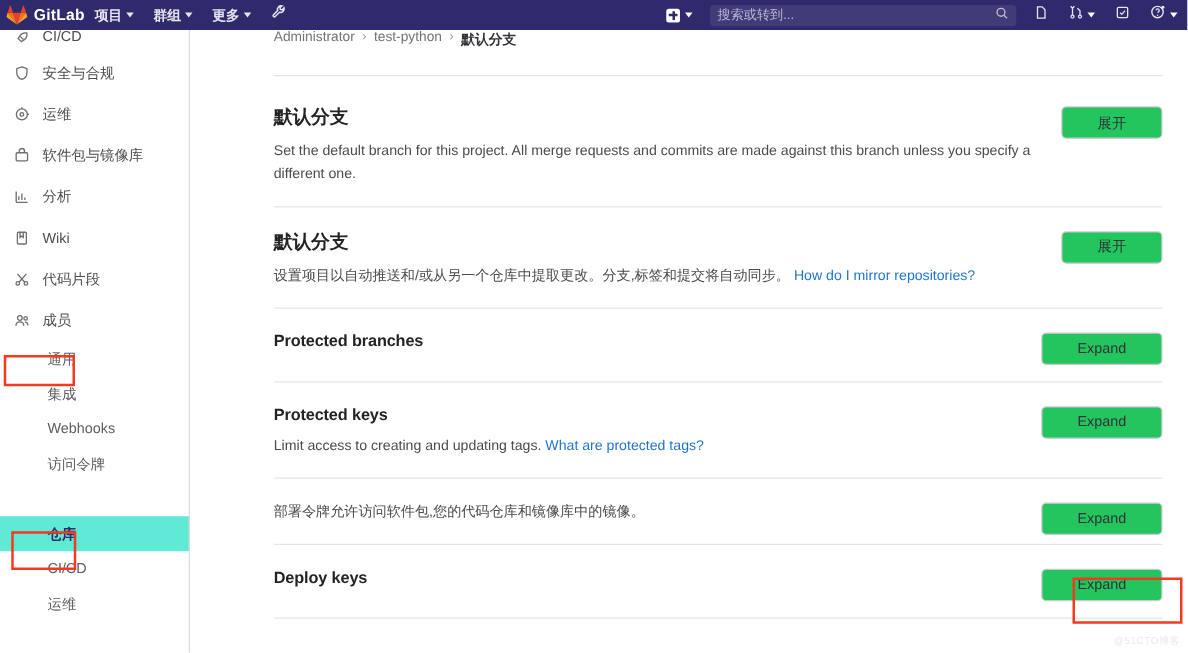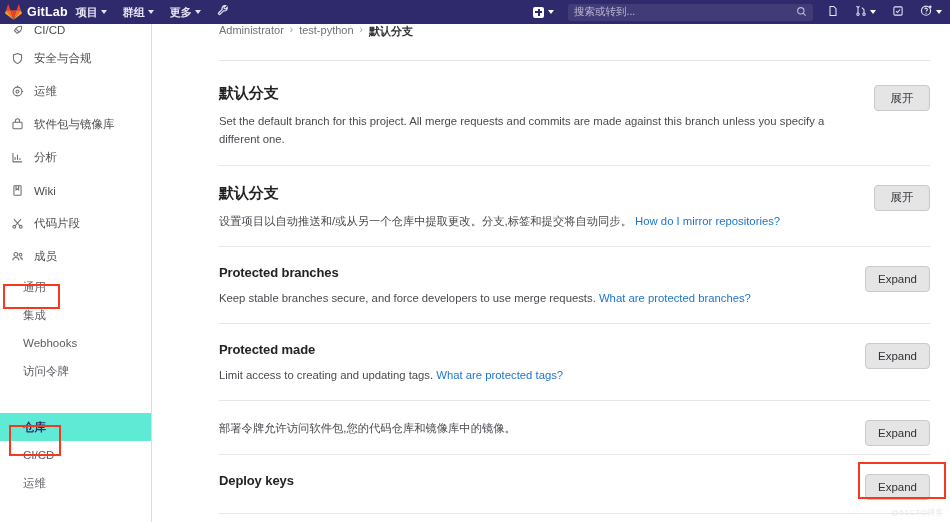--- a/index.html
+++ b/index.html
@@ -56,21 +56,21 @@
   }
   .sb-item {
     display: flex; align-items: center; gap: 9px;
     height: 33px; padding-left: 10px; font-size: 11.5px; color: #4d4d52;
   }
   .sb-item .sb-ico { width: 15px; display: flex; justify-content: center; }
   .sb-item.partial { height: 18px; align-items: flex-start; overflow: hidden; }
   .sb-item.active { color: #2f2a6b; font-weight: 700; }
   .sb-sub {
     height: 28px; display: flex; align-items: center;
-    padding-left: 23px; font-size: 11.5px; color: #5c5c63;
+    padding-left: 38px; font-size: 11.5px; color: #5c5c63;
   }
   .sb-sub.active {
     color: #2f2a6b; font-weight: 700; background: #5eead4; margin-top: 28px;
   }
 
   
   .redbox { position: absolute; border: 2.5px solid #f4391f; pointer-events: none; }
   #rb-settings { left: 3px;  top: 284px; width: 57px;  height: 25px; }
   #rb-repo     { left: 9px;  top: 425px; width: 52px;  height: 31px; }
   #rb-expand   { left: 858px; top: 462px; width: 88px; height: 37px; }
@@ -95,22 +95,22 @@
     font-size: 13px; font-weight: 700; color: #232326;
     margin-bottom: 9px; letter-spacing: -.1px;
   }
   .sec-title.cjk { font-size: 15px; }
   .sec-desc {
     font-size: 11.3px; color: #4a4a50; line-height: 1.62; max-width: 635px;
   }
   .sec-desc a { color: #1f75cb; text-decoration: none; }
   .expand-btn {
     position: absolute; right: 0; top: 19px;
-    min-width: 56px; height: 26px; padding: 0 12px;
-    border: 1px solid #c9c9ce; border-radius: 4px; background: #e5e5e5;
+    min-width: 56px; height: 26px; padding: 0 28px;
+    border: 1px solid #c9c9ce; border-radius: 4px; background: #22c55e;
     font-size: 11.5px; color: #333238;
     font-family: "Liberation Sans", sans-serif;
     display: flex; align-items: center; justify-content: center;
     cursor: pointer;
   }
   .section:first-child .expand-btn { top: 24px; }
 
   .watermark {
     position: absolute; right: 6px; bottom: 4px;
     font-size: 8px; color: #e9e9ec; letter-spacing: .4px;
@@ -345,28 +345,25 @@
       <div class="section">
         <div class="sec-title cjk">默认分支</div>
         <div class="sec-desc">
           <span>设置项目以自动推送和/或从另一个仓库中提取更改。分支,标签和提交将自动同步。 </span><a href="#">How do I mirror repositories?</a>
         </div>
         <button class="expand-btn">展开</button>
       </div>
 
       <div class="section">
         <div class="sec-title">Protected branches</div>
-        <div class="sec-desc">
-          <span>Keep stable branches secure, and force developers to use merge requests. </span><a href="#">What are protected branches?</a>
-        </div>
         <button class="expand-btn">Expand</button>
       </div>
 
       <div class="section">
-        <div class="sec-title">Protected made</div>
+        <div class="sec-title">Protected keys</div>
         <div class="sec-desc">
           <span>Limit access to creating and updating tags. </span><a href="#">What are protected tags?</a>
         </div>
         <button class="expand-btn">Expand</button>
       </div>
 
       <div class="section">
         <div class="sec-desc">
           <span>部署令牌允许访问软件包,您的代码仓库和镜像库中的镜像。</span>
         </div>

